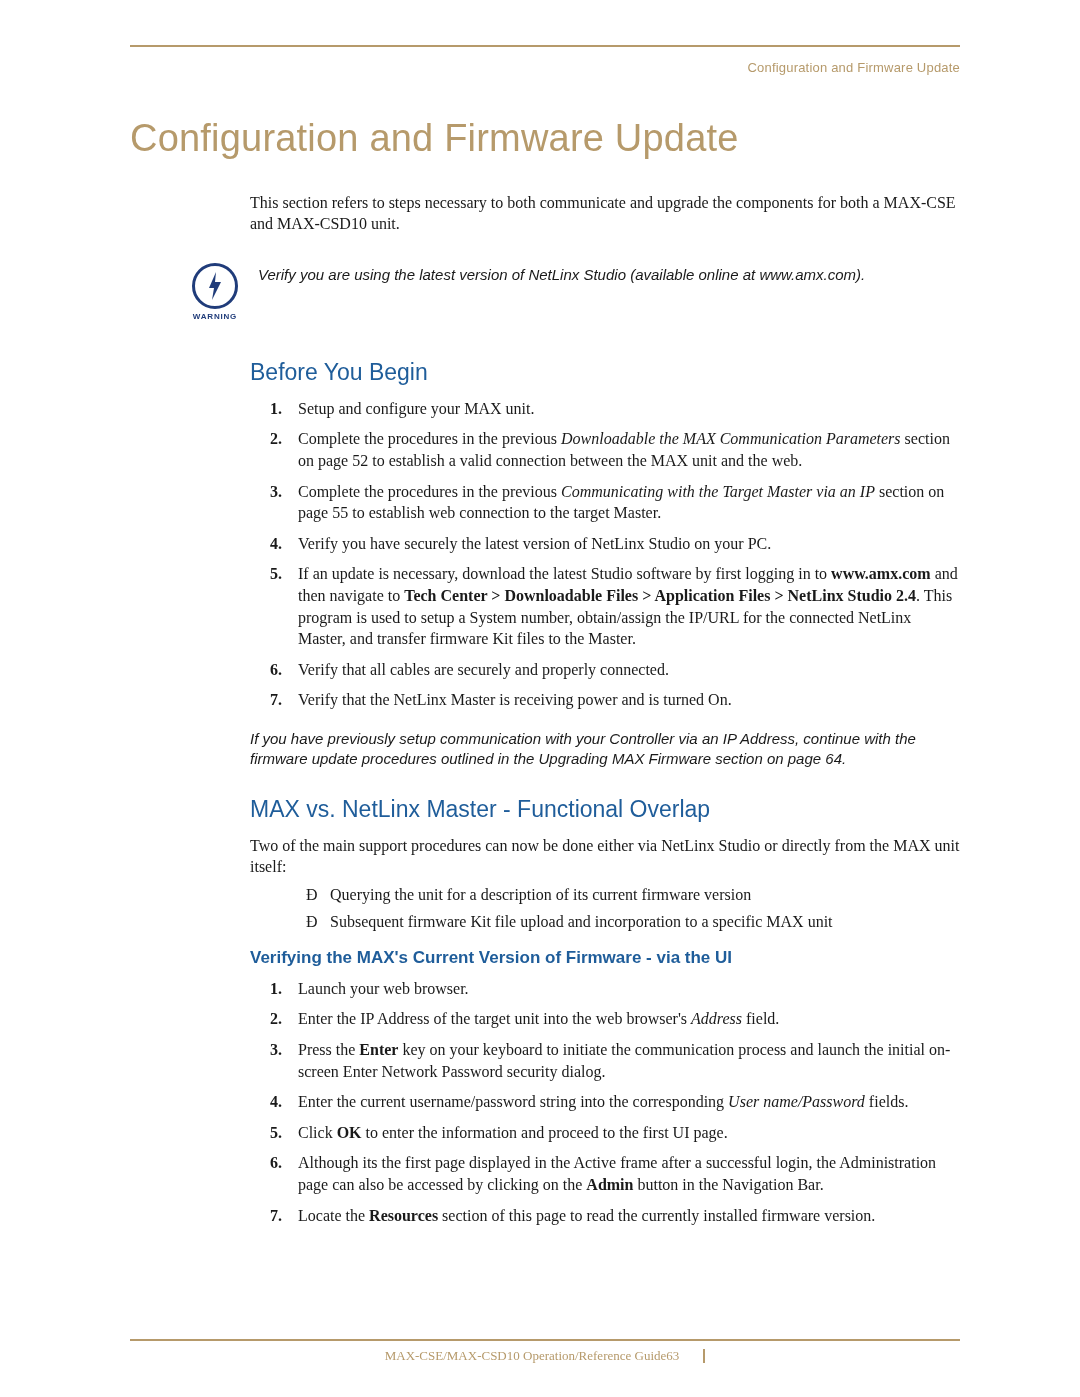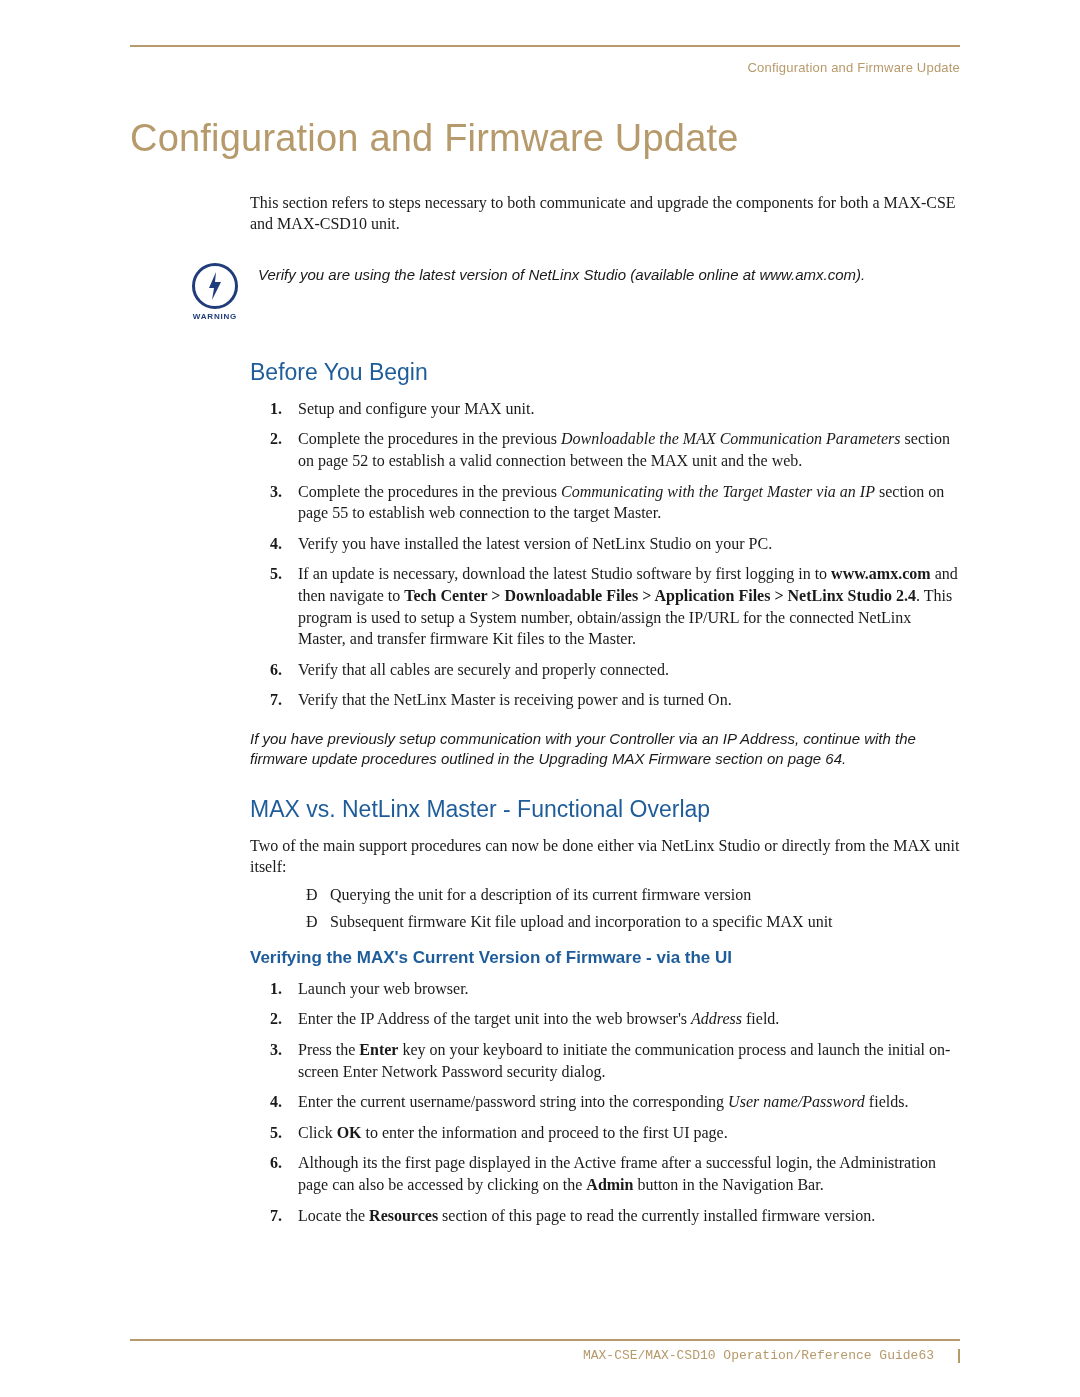--- a/index.html
+++ b/index.html
@@ -131,22 +131,22 @@
   .i { font-style: italic; }
   .b { font-weight: 700; }
   .footer {
     position: absolute;
     left: 130px;
     right: 120px;
     bottom: 32px;
     border-top: 2px solid #b69a6b;
     padding-top: 6px;
     display: flex;
-    justify-content: flex-end;
-    font-family: Liberation Mono, monospace;
+    justify-content: center;
+    font-family: Liberation Serif, serif;
     font-size: 13px;
     color: #b69a6b;
   }
   .footer .pagebar {
     display: flex;
     align-items: center;
     gap: 20px;
   }
   .footer .pagebar .rule {
     border-right: 2px solid #b69a6b;
@@ -180,21 +180,21 @@
 
   <h2 class="section-title">Before You Begin</h2>
   <ol class="numbered">
     <li><span class="num">1.</span><span>Setup and configure your MAX unit.</span></li>
     <li><span class="num">2.</span>
       <span>Complete the procedures in the previous </span><span class="i">Downloadable the MAX Communication Parameters</span><span> section on page 52 to establish a valid connection between the MAX unit and the web.</span>
     </li>
     <li><span class="num">3.</span>
       <span>Complete the procedures in the previous </span><span class="i">Communicating with the Target Master via an IP</span><span> section on page 55 to establish web connection to the target Master.</span>
     </li>
-    <li><span class="num">4.</span><span>Verify you have installed the latest version of NetLinx Studio on your PC.</span></li>
+    <li><span class="num">4.</span><span>Verify you have securely the latest version of NetLinx Studio on your PC.</span></li>
     <li><span class="num">5.</span>
       <span>If an update is necessary, download the latest Studio software by first logging in to </span><span class="b">www.amx.com</span><span> and then navigate to </span><span class="b">Tech Center &gt; Downloadable Files &gt; Application Files &gt; NetLinx Studio 2.4</span><span>. This program is used to setup a System number, obtain/assign the IP/URL for the connected NetLinx Master, and transfer firmware Kit files to the Master.</span>
     </li>
     <li><span class="num">6.</span><span>Verify that all cables are securely and properly connected.</span></li>
     <li><span class="num">7.</span><span>Verify that the NetLinx Master is receiving power and is turned On.</span></li>
   </ol>
 
   <div class="note-block">If you have previously setup communication with your Controller via an IP Address, continue with the firmware update procedures outlined in the Upgrading MAX Firmware section on page 64.</div>
 
   <h2 class="section-title">MAX vs. NetLinx Master - Functional Overlap</h2>

